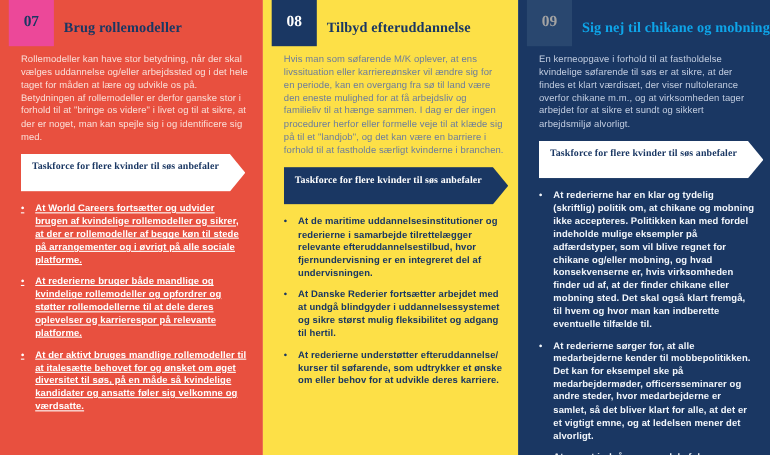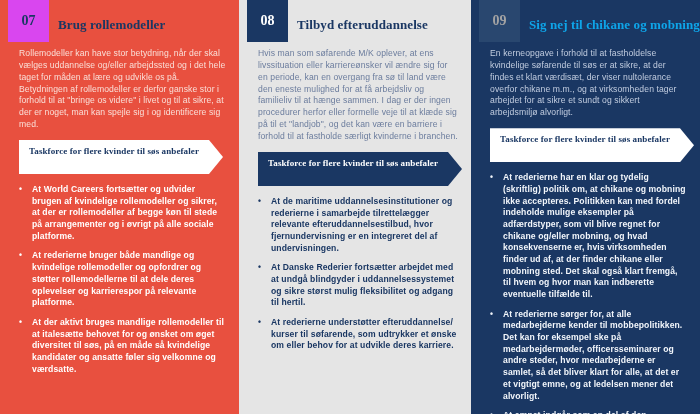--- a/index.html
+++ b/index.html
@@ -2,27 +2,27 @@
 <html><head>
 <meta charset="utf-8">
 <style>
   * { margin:0; padding:0; box-sizing:border-box; }
   html,body { width:700px; height:414px; }
   body { font-family:"Liberation Sans", sans-serif; }
   .page { display:grid; grid-template-columns:239px 232px 229px; width:700px; height:414px; overflow:hidden; }
 
   .panel { position:relative; padding:0 13px 0 19px; overflow:hidden; }
   .panel-red   { background:#E8503F; }
-  .panel-white { background:#e5e5e5; }
+  .panel-white { background:#fde047; }
   .panel-navy  { background:#1A3763; }
 
   .panel-header { display:flex; align-items:center; height:42px; margin-left:-11px; }
   .num-box { width:41px; height:42px; display:flex; align-items:center; justify-content:center;
              font-family:"Liberation Serif", serif; font-weight:bold; font-size:14px; flex:0 0 41px; }
-  .num-on-red   { background:#d946ef; color:#1A3763; }
+  .num-on-red   { background:#ec4899; color:#1A3763; }
   .num-on-white { background:#1A3763; color:#FFFFFF; }
   .num-on-navy  { background:#29476F; color:#a3a3a3; }
 
   .panel-title { font-family:"Liberation Serif", serif; font-weight:bold; font-size:13px;
                  margin-left:9px; margin-top:8px; white-space:nowrap; letter-spacing:0.1px; }
   .title-navy  { color:#1A3763; }
   .title-white { color:#0ea5e9; }
 
   .intro { font-size:8.6px; line-height:1.38; margin-top:6px; letter-spacing:0.1px; }
   .intro-on-red   { color:#FADFD8; }
@@ -33,21 +33,21 @@
                font-family:"Liberation Serif", serif; font-weight:bold; font-size:9px;
                padding:6px 24px 18px 10px; letter-spacing:0.1px; white-space:nowrap;
                clip-path:polygon(0 0, calc(100% - 14px) 0, 100% 50%, calc(100% - 14px) 100%, 0 100%); }
   .tf-white { background:#FFFFFF; color:#1A3763; }
   .tf-navy  { background:#1A3763; color:#FFFFFF; }
 
   .bullets { list-style:none; }
   .bullets li { display:flex; font-size:8.6px; line-height:1.36; font-weight:bold;
                 margin-bottom:8px; letter-spacing:0.1px; }
   .bullets li::before { content:"•"; flex:0 0 13px; }
-  .bullets-on-red   { color:#FFFFFF; }
+  .bullets-on-red   { color:#FFFFFF;text-decoration:underline; }
   .bullets-on-white { color:#1A3763; }
   .bullets-on-navy  { color:#F2F6FB; }
 </style>
 </head>
 <body>
 
 <div class="page">
 
   <section class="panel panel-red">
     <header class="panel-header">

